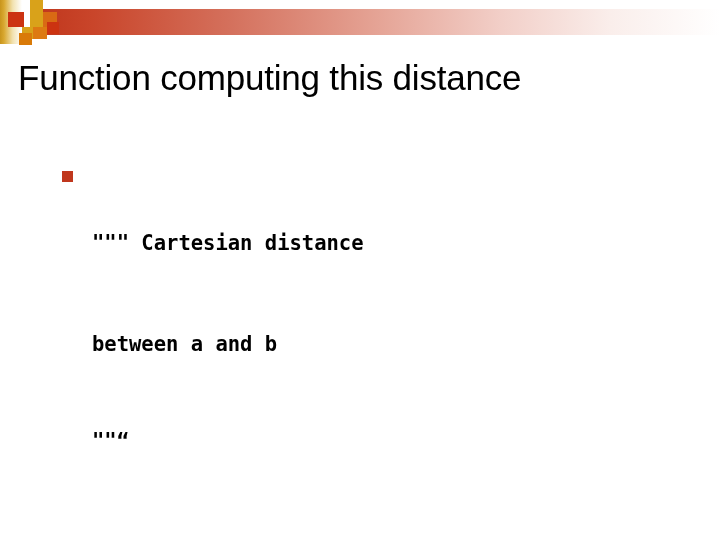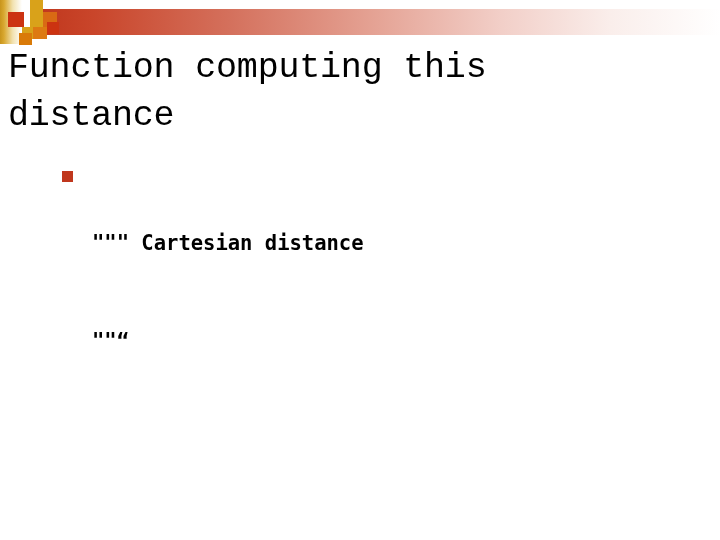--- a/index.html
+++ b/index.html
@@ -53,24 +53,24 @@
 
   
   .title {
     position: absolute;
     left: 8px;
     top: 44px;
     width: 560px;
     font-size: 35px;
     line-height: 48px;
     color: #000000;
-    font-family: Liberation Mono, monospace;
+    font-family: Liberation Sans, sans-serif;
     font-weight: normal;
     letter-spacing: -0.2px;
-    margin: 0;
+    margin: 10px;
   }
 
   
   .body-block {
     position: absolute;
     left: 0;
     top: 160px;
     width: 720px;
   }
   .bullet-row {
@@ -121,20 +121,21 @@
       </div>
   </div>
 
   <h1 class="title">Function computing this distance</h1>
 
   <div class="body-block">
     <div class="bullet-row">
       <span class="bullet-marker" style="background: rgb(192, 55, 29);"></span>
       <div class="code">
         <div class="code-line">""" Cartesian distance</div>
+        <div class="code-line">between a and b</div>
         <div class="code-line tight">""“</div>
         
         
         
         
       </div>
     </div>
   </div>
 
 </div>

